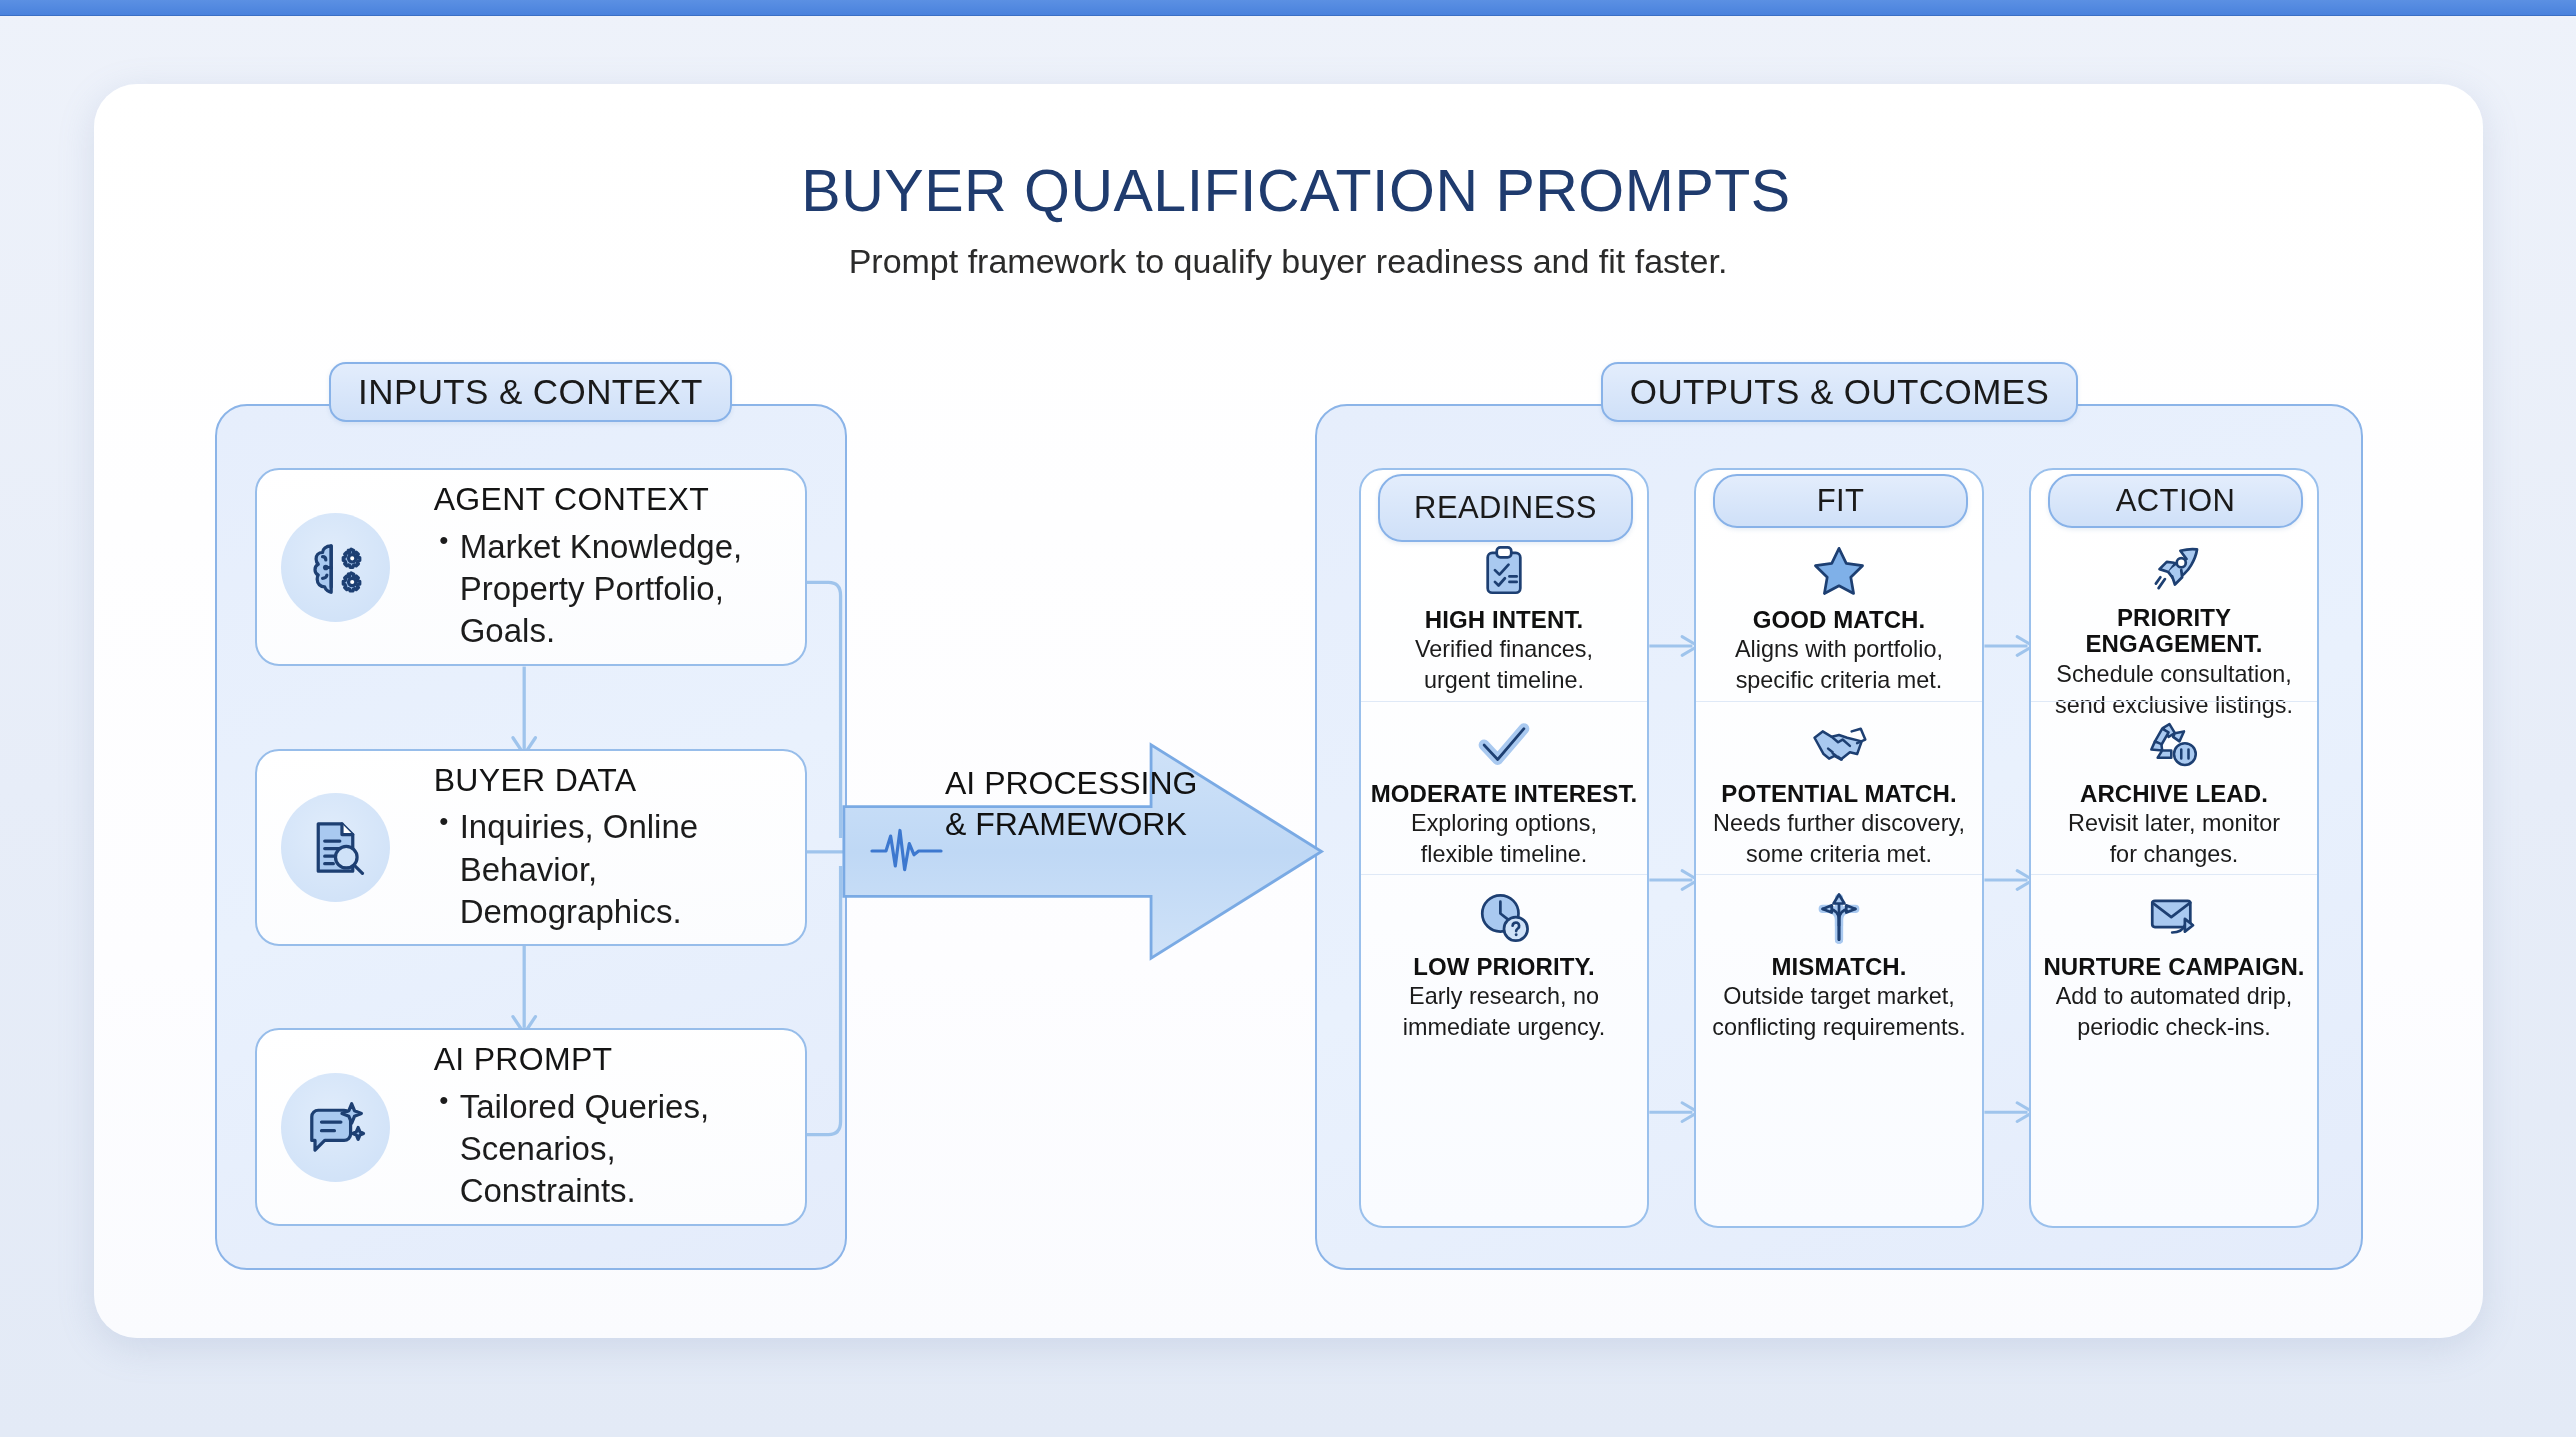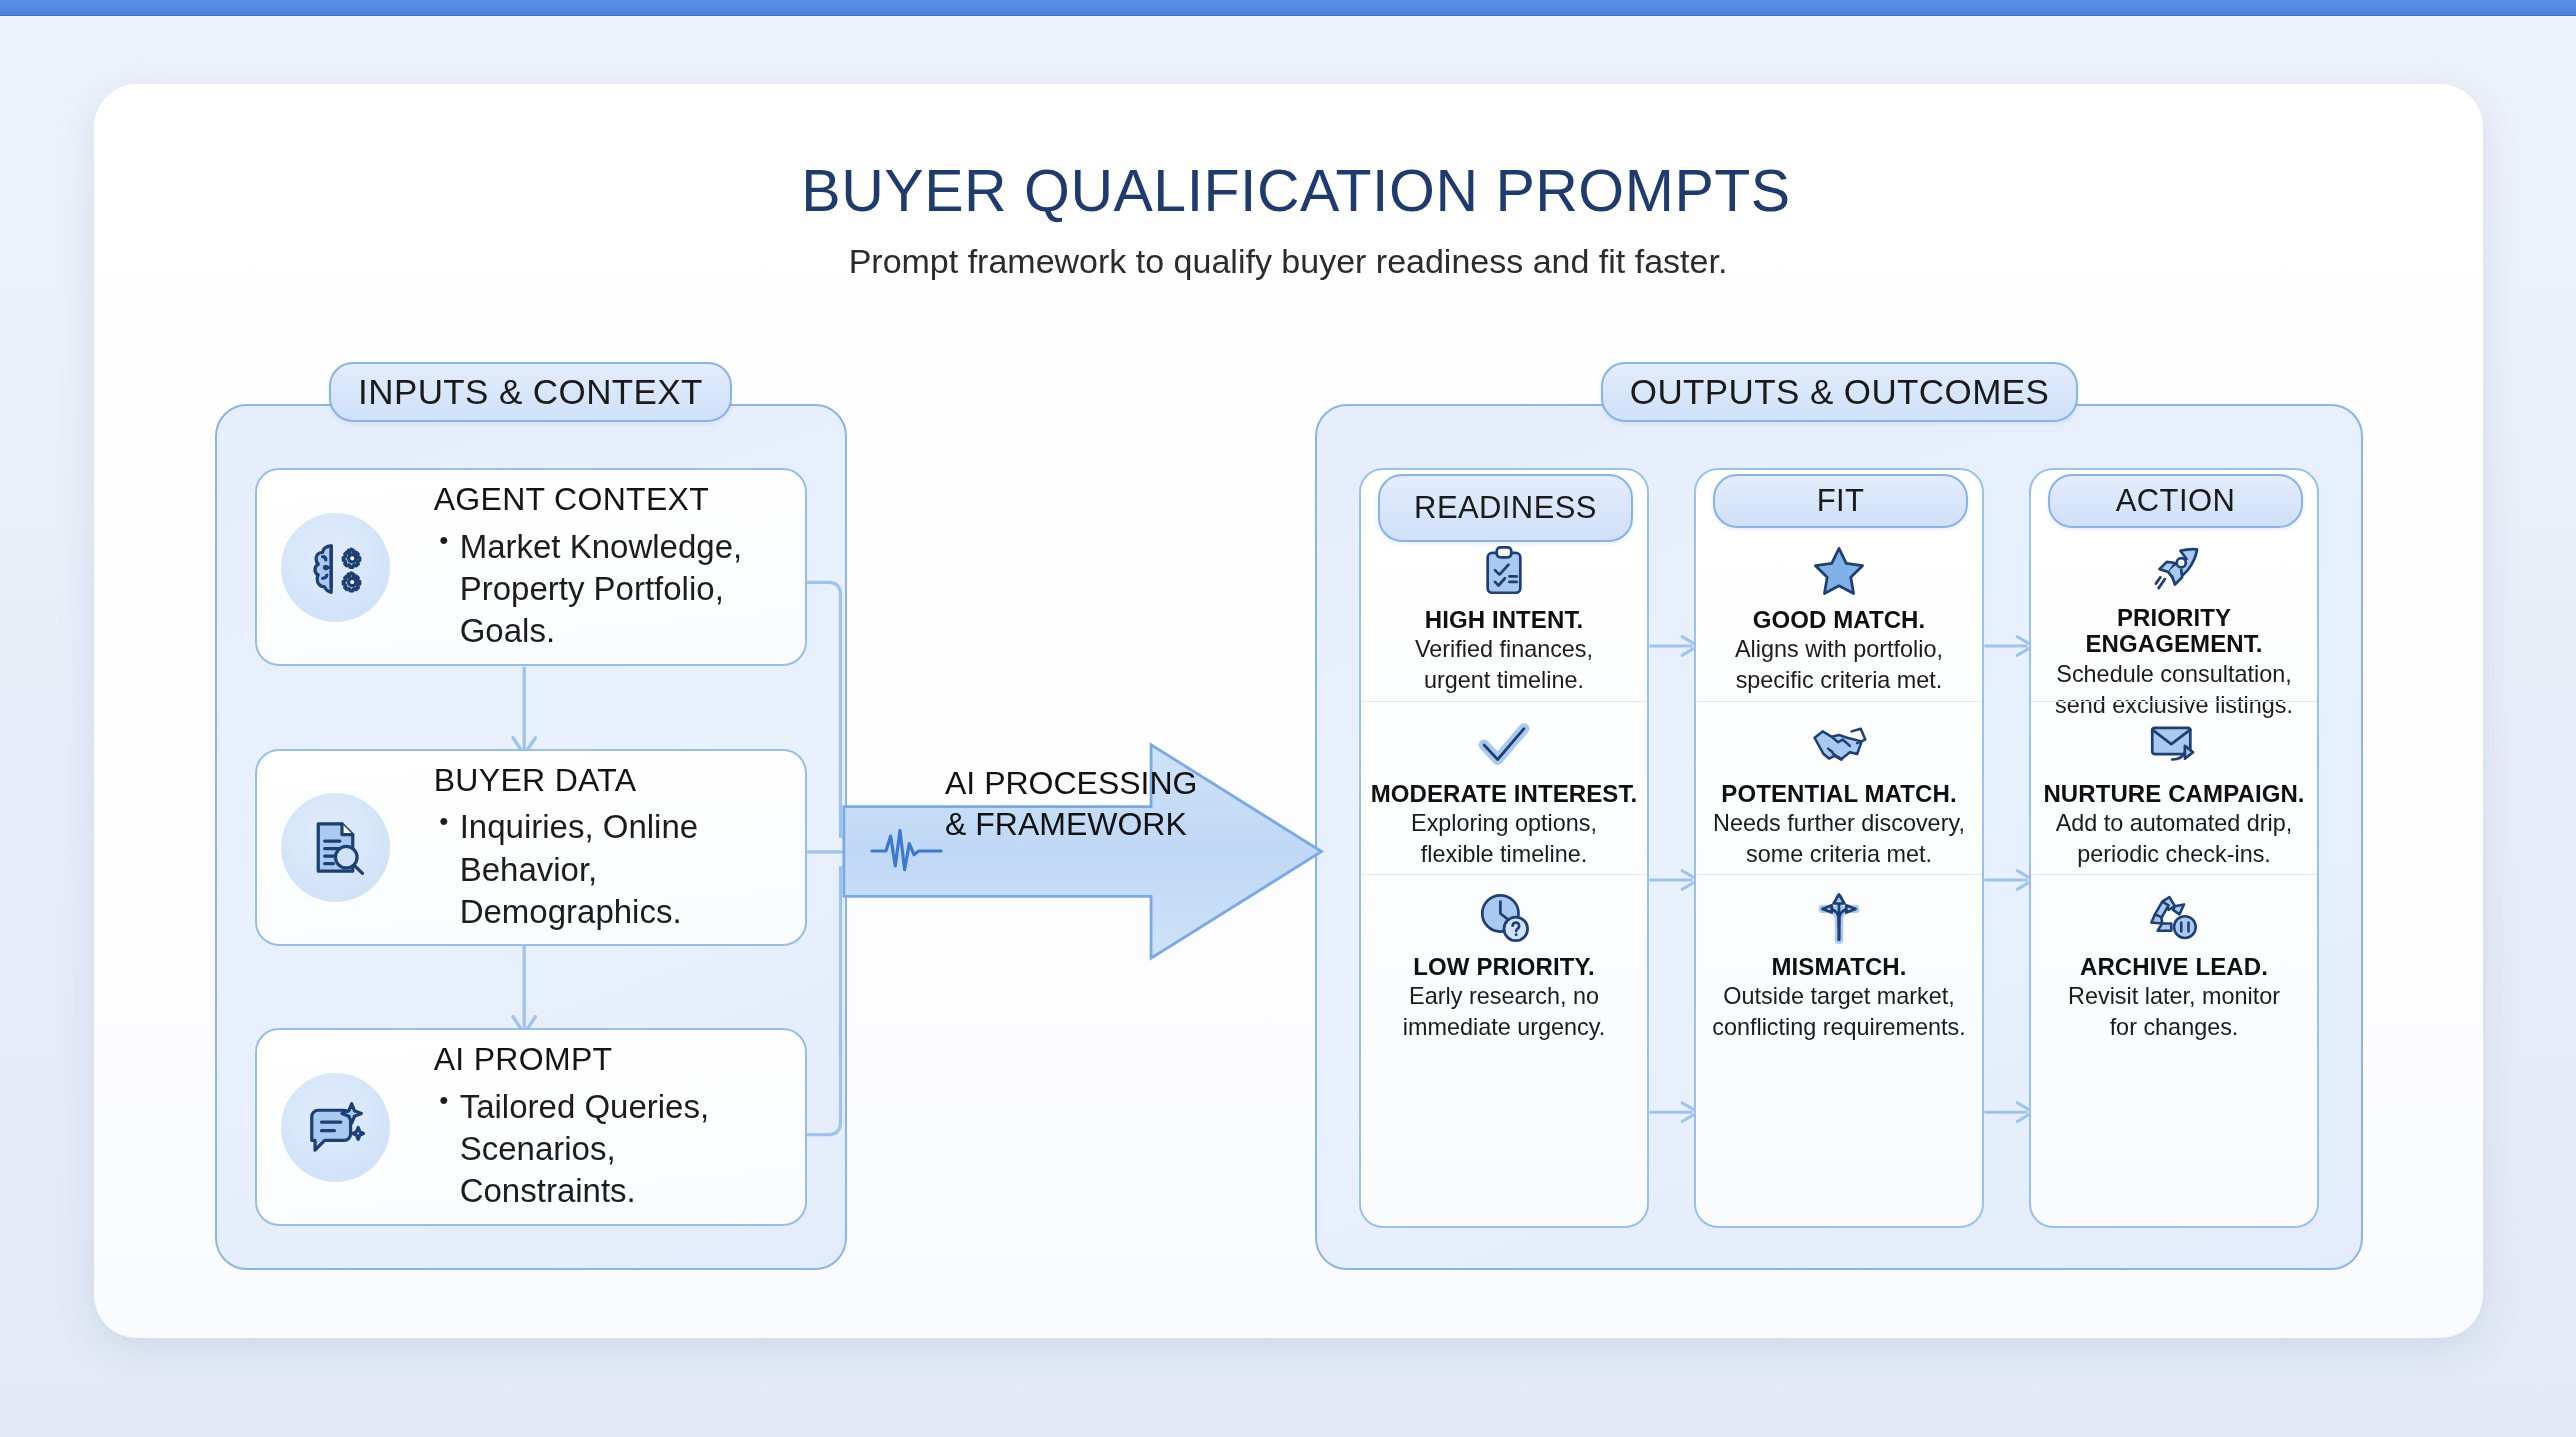--- a/index.html
+++ b/index.html
@@ -62,21 +62,21 @@
     position: absolute;
     display: flex; align-items: center; justify-content: center;
     background: linear-gradient(180deg,#e3edfc 0%, #cfe0f8 100%);
     border: 2.3px solid #88b2e8;
     border-radius: 24px;
     color: #1a1a1a;
     letter-spacing: 0.4px;
     z-index: 6;
     box-shadow: 0 1.9px 4.7px rgba(130,160,200,.18);
   }
-  .chip.big { font-size: 35px; }
+  .chip.big { font-size: 35px; border-radius: 17px; }
   .chip.small { font-size: 31px; }
 
   
   .inputcard {
     position: absolute;
     background: linear-gradient(175deg,#ffffff 0%, #fbfcfe 100%);
     border: 2.3px solid #97bdea;
     border-radius: 24px;
     display: flex; align-items: center;
     padding: 0 24px;
@@ -391,48 +391,48 @@
           <circle cx="40" cy="24" r="5" fill="#ffffff"></circle>
           <path d="M22 42l-7 10M17 40l-5 7"></path>
         </svg>
       </div>
       <div class="ctitle">PRIORITY ENGAGEMENT.</div>
       <div class="cdesc">Schedule consultation,</div>
       <div class="cdesc">send exclusive listings.</div>
     </div>
     <div class="cell tall">
       <div class="ic">
-        <svg viewBox="0 0 64 64" fill="none" stroke="#1d3f72" stroke-width="3" stroke-linecap="round" stroke-linejoin="round">
-          <rect x="8" y="13" width="42" height="29" rx="3" fill="#a9c9f0"></rect>
-          <path d="M8 15l21 16 21-16"></path>
-          <path d="M30 48c7 0 12-3 14-8"></path>
-          <path d="M44 33l9 7-9 7z" fill="#a9c9f0"></path>
-          <path d="M30 48c7 0 12-3 14-8l9 0" stroke="none"></path>
-        </svg>
-      </div>
-      <div class="ctitle">NURTURE CAMPAIGN.</div>
-      <div class="cdesc">Add to automated drip,</div>
-      <div class="cdesc">periodic check-ins.</div>
-    </div>
-    <div class="cell tall">
-      <div class="ic">
         <svg viewBox="0 0 64 64" fill="none" stroke="#1d3f72" stroke-width="2.8" stroke-linecap="round" stroke-linejoin="round">
           <path d="M27 9l6 10-7 4-6-10z" fill="#a9c9f0"></path>
           <path d="M33 19l10-2-5 11-7-5z" fill="#a9c9f0"></path>
           <path d="M19 14l-8 14 7 4 8-14z" fill="#a9c9f0"></path>
           <path d="M11 28l-4 9 12 1-1-7z" fill="#a9c9f0"></path>
           <path d="M19 38h10v8H14z" fill="#a9c9f0"></path>
           <circle cx="44" cy="42" r="12" fill="#a9c9f0"></circle>
           <path d="M40 37v10M48 37v10"></path>
         </svg>
       </div>
       <div class="ctitle">ARCHIVE LEAD.</div>
       <div class="cdesc">Revisit later, monitor</div>
       <div class="cdesc">for changes.</div>
     </div>
+    <div class="cell tall">
+      <div class="ic">
+        <svg viewBox="0 0 64 64" fill="none" stroke="#1d3f72" stroke-width="3" stroke-linecap="round" stroke-linejoin="round">
+          <rect x="8" y="13" width="42" height="29" rx="3" fill="#a9c9f0"></rect>
+          <path d="M8 15l21 16 21-16"></path>
+          <path d="M30 48c7 0 12-3 14-8"></path>
+          <path d="M44 33l9 7-9 7z" fill="#a9c9f0"></path>
+          <path d="M30 48c7 0 12-3 14-8l9 0" stroke="none"></path>
+        </svg>
+      </div>
+      <div class="ctitle">NURTURE CAMPAIGN.</div>
+      <div class="cdesc">Add to automated drip,</div>
+      <div class="cdesc">periodic check-ins.</div>
+    </div>
   </div>
 
   <div class="chip small" style="left:2048px; top:474px; width:255px; height:54px;">
     <span>ACTION</span>
   </div>
 
 </div>
 
 
 </body></html>

